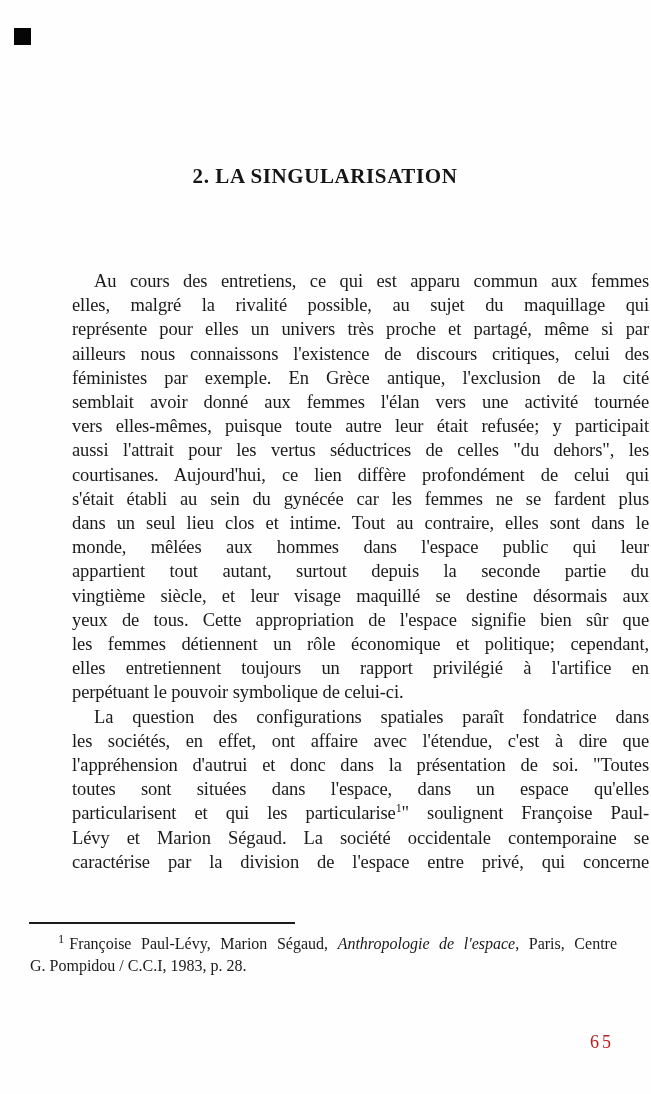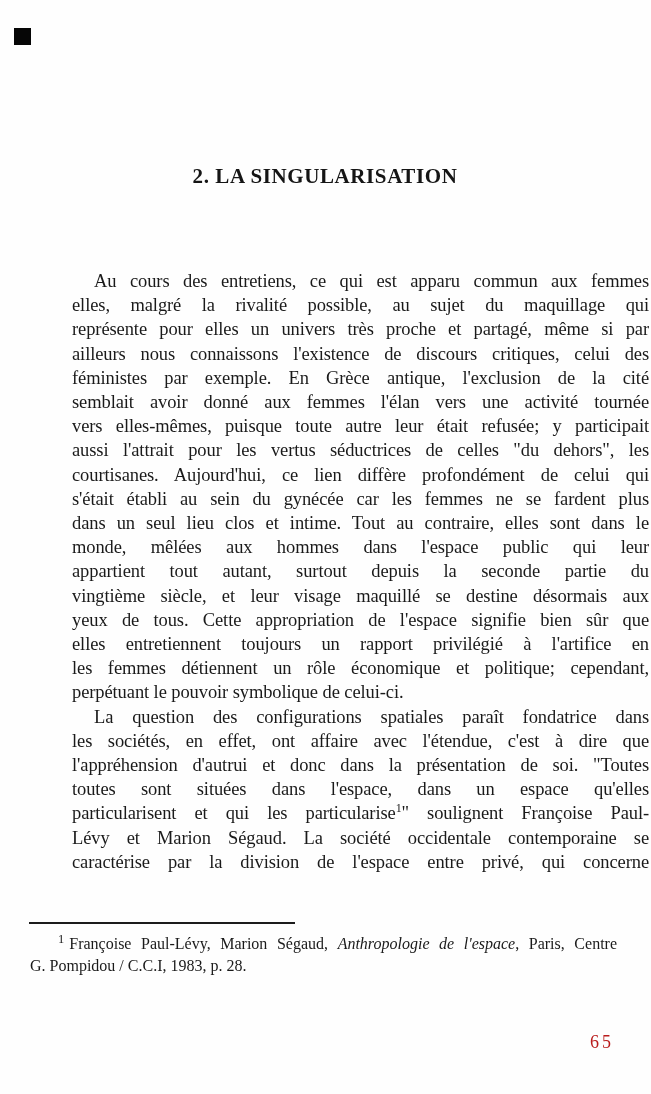--- a/index.html
+++ b/index.html
@@ -121,22 +121,22 @@
       <div class="line j">semblait avoir donné aux femmes l'élan vers une activité tournée</div>
       <div class="line j">vers elles-mêmes, puisque toute autre leur était refusée; y participait</div>
       <div class="line j">aussi l'attrait pour les vertus séductrices de celles "du dehors", les</div>
       <div class="line j">courtisanes. Aujourd'hui, ce lien diffère profondément de celui qui</div>
       <div class="line j">s'était établi au sein du gynécée car les femmes ne se fardent plus</div>
       <div class="line j">dans un seul lieu clos et intime. Tout au contraire, elles sont dans le</div>
       <div class="line j">monde, mêlées aux hommes dans l'espace public qui leur</div>
       <div class="line j">appartient tout autant, surtout depuis la seconde partie du</div>
       <div class="line j">vingtième siècle, et leur visage maquillé se destine désormais aux</div>
       <div class="line j">yeux de tous. Cette appropriation de l'espace signifie bien sûr que</div>
+      <div class="line j">les femmes détiennent un rôle économique et politique; cependant,</div>
       <div class="line j">elles entretiennent toujours un rapport privilégié à l'artifice en</div>
-      <div class="line j">les femmes détiennent un rôle économique et politique; cependant,</div>
       <div class="line">perpétuant le pouvoir symbolique de celui-ci.</div>
     </div>
 
     <div class="para">
       <div class="line j indent">La question des configurations spatiales paraît fondatrice dans</div>
       <div class="line j">les sociétés, en effet, ont affaire avec l'étendue, c'est à dire que</div>
       <div class="line j">l'appréhension d'autrui et donc dans la présentation de soi. "Toutes</div>
       <div class="line j">toutes sont situées dans l'espace, dans un espace qu'elles</div>
       <div class="line j"><span>particularisent et qui les particularise</span><sup class="fnref">1</sup><span>" soulignent Françoise Paul-</span></div>
       <div class="line j">Lévy et Marion Ségaud. La société occidentale contemporaine se</div>

